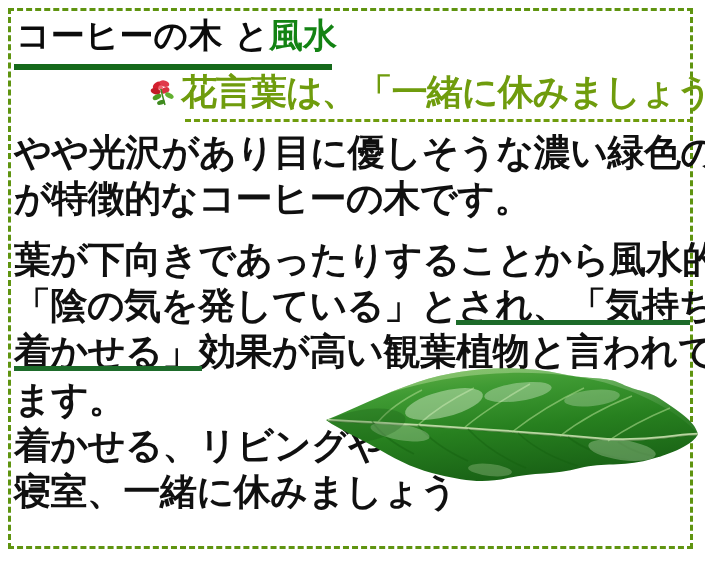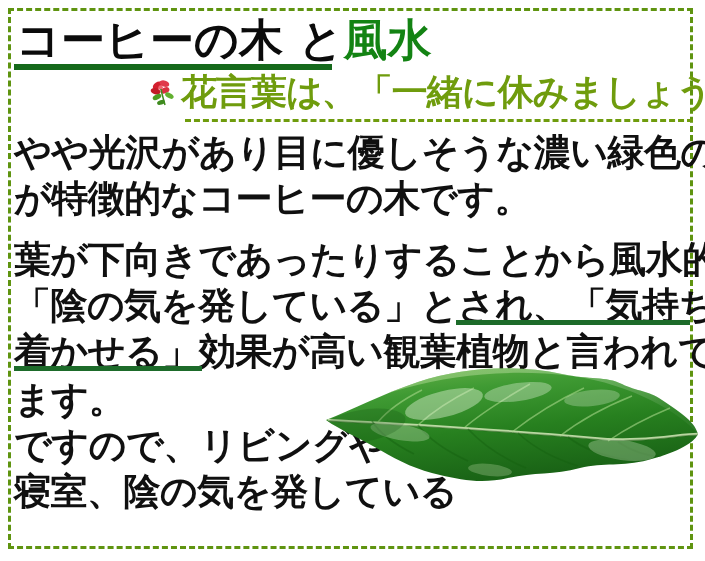--- a/index.html
+++ b/index.html
@@ -27,21 +27,21 @@
     border: 3px dashed #5f9410;
     box-sizing: border-box;
     pointer-events: none;
   }
   
   .title-row {
     position: absolute;
     left: 16px;
     top: 18px;
     white-space: nowrap;
-    font-size: 44px;
+    font-size: 34px;
     line-height: 1;
     font-weight: bold;
     letter-spacing: 0px;
     text-align: center;
   }
   .title-black { color: #0b0b0b; }
   .title-green { color: #138313; }
   .title-rule {
     position: absolute;
     left: 14px;
@@ -154,22 +154,22 @@
   <div class="para p2">
     <span class="ln">葉が下向きであったりすることから風水的には</span>
     <span class="ln">「陰の気を発している」とされ、「気持ちを落ち</span>
     <span class="ln">着かせる」効果が高い観葉植物と言われて</span>
   </div>
   <div class="u-green u1"></div>
   <div class="u-green u2"></div>
 
   <div class="para p3">
     <span class="ln">ます。</span>
-    <span class="ln">ですので、リビングや</span>
-    <span class="ln">寝室、陰の気を発している</span>
+    <span class="ln">着かせる、リビングや</span>
+    <span class="ln">寝室、一緒に休みましょう</span>
   </div>
 
   <div class="leaf-wrap">
     <svg width="380" height="150" viewBox="0 0 380 150">
       <defs>
         <linearGradient id="lg1" x1="0" y1="0" x2="0.35" y2="1">
           <stop offset="0%" stop-color="#69b44b"></stop>
           <stop offset="28%" stop-color="#3f9a33"></stop>
           <stop offset="62%" stop-color="#27801f"></stop>
           <stop offset="100%" stop-color="#1a6416"></stop>

